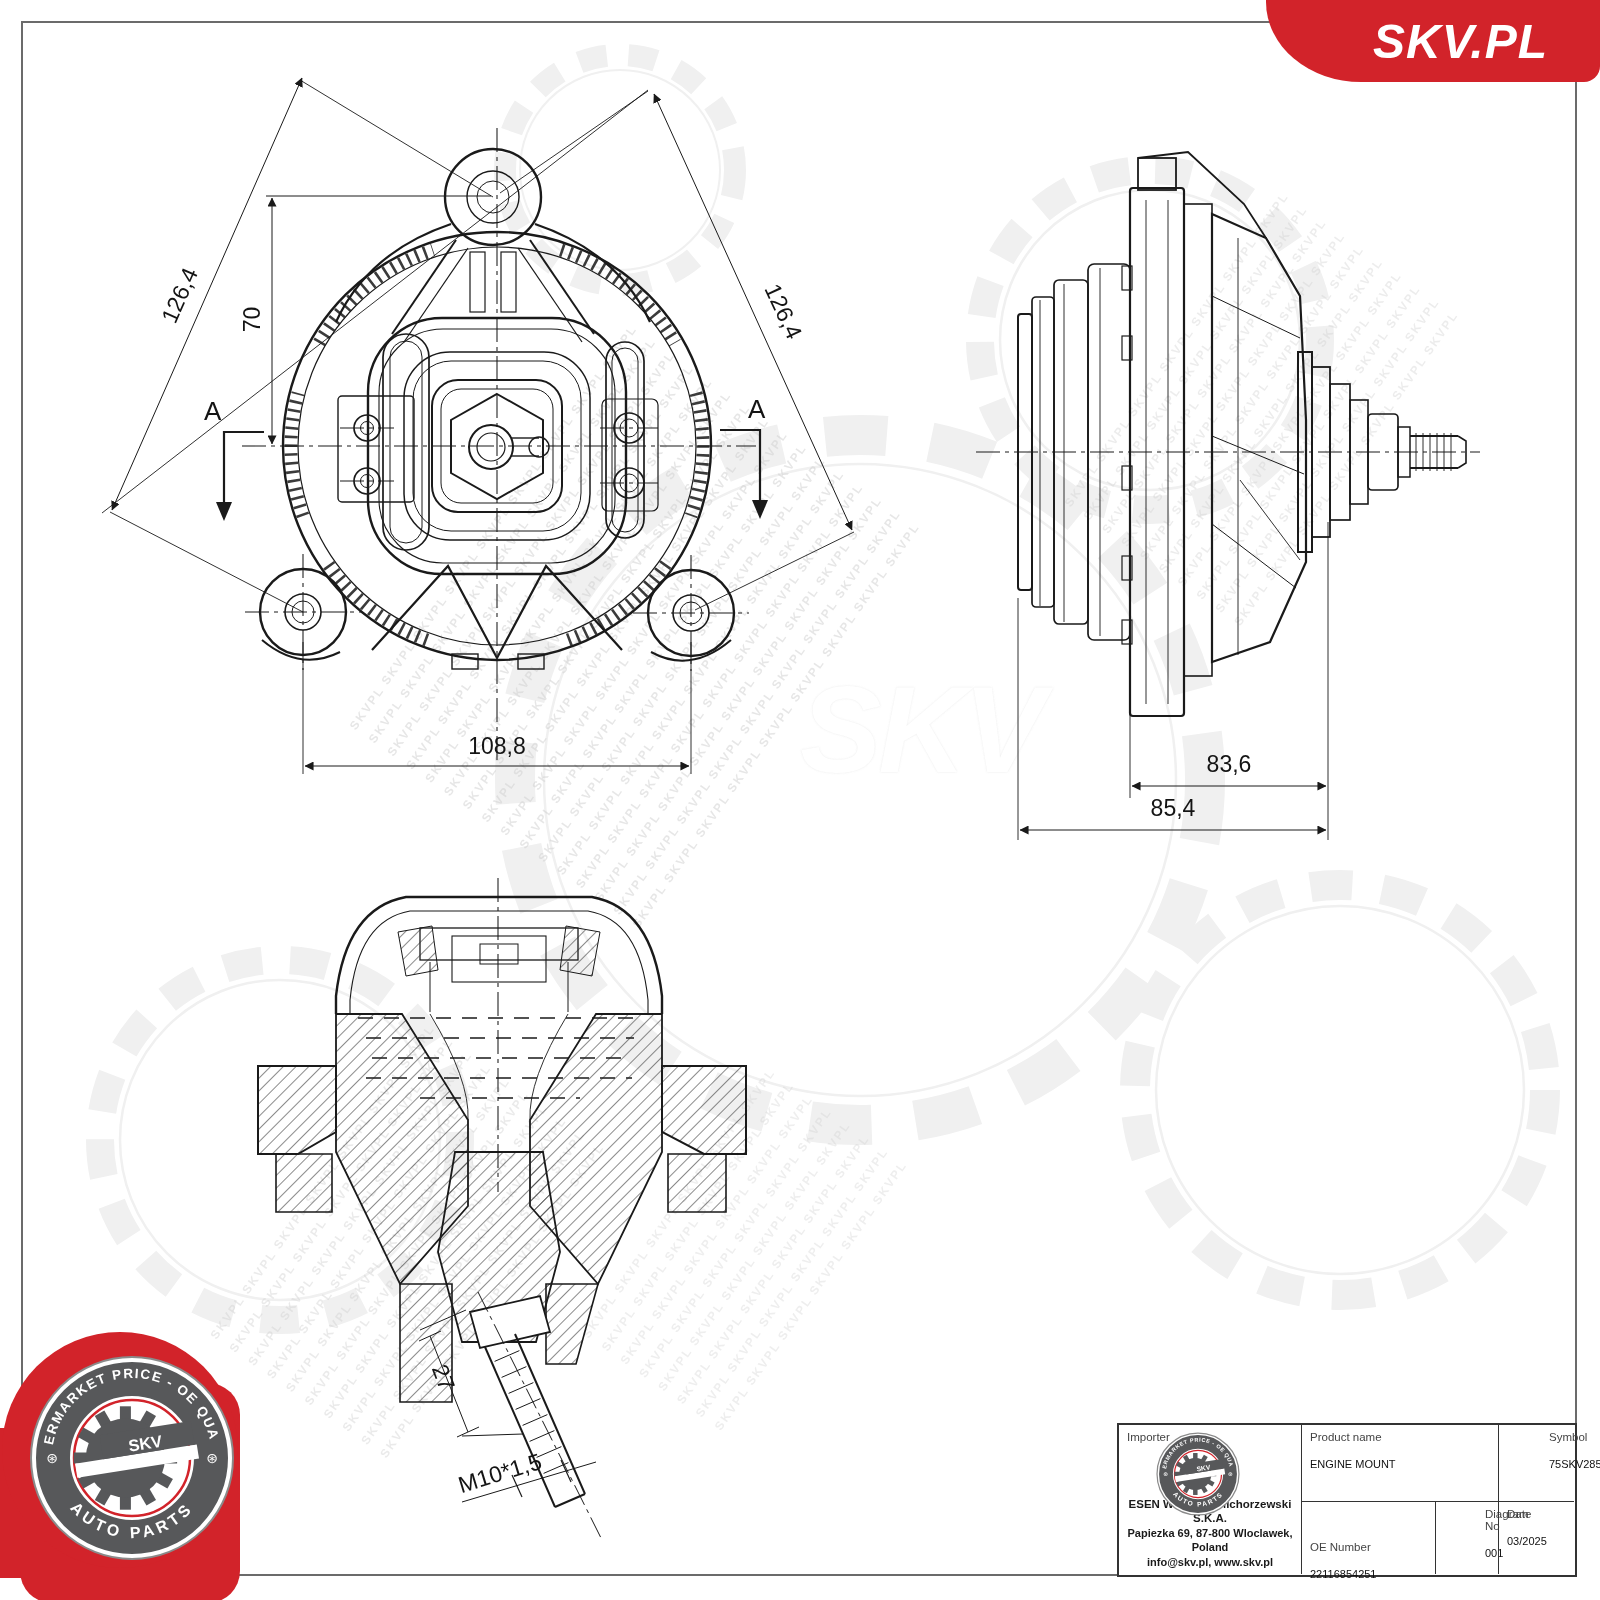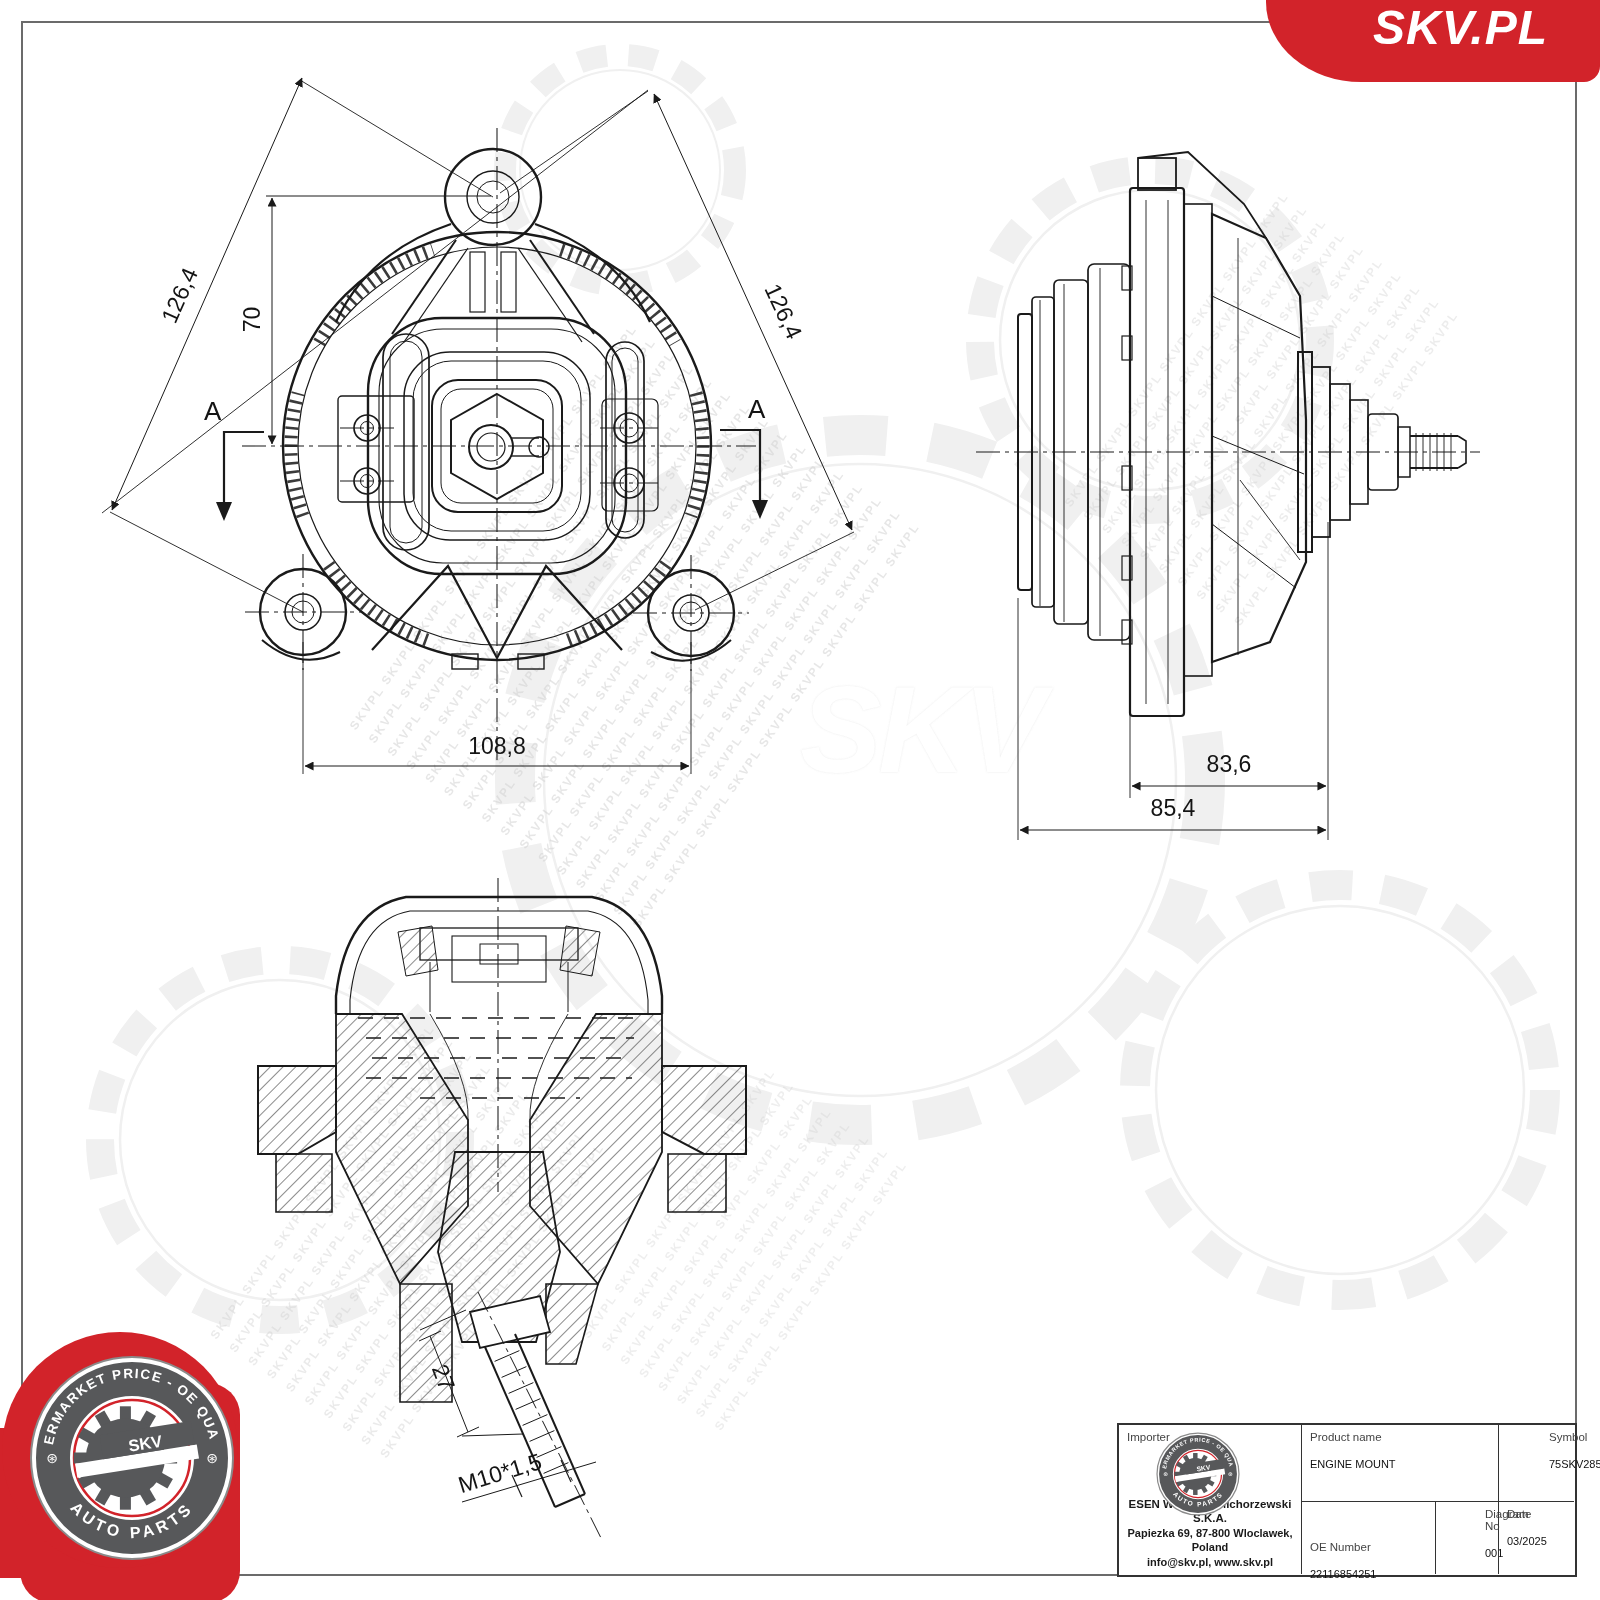--- a/index.html
+++ b/index.html
@@ -16,21 +16,21 @@
           font-size:122px;font-weight:900;font-style:italic;letter-spacing:-3px;
           text-shadow:0 0 2px rgba(210,210,210,.55);pointer-events:none;}
   
   .draw{position:absolute;left:0;top:0;z-index:5;}
   .dim{position:absolute;z-index:6;font-size:23px;color:#141414;white-space:nowrap;
        text-align:center;transform-origin:center;}
   .sec{font-size:26px;font-weight:400;}
   
   .logo{position:absolute;left:1266px;top:0;width:334px;height:82px;z-index:7;
         background:var(--red);border-bottom-left-radius:95px 80px;border-bottom-right-radius:16px;
-        display:flex;align-items:flex-start;justify-content:center;}
+        display:flex;align-items:center;justify-content:center;}
   .logo span{color:#fff;font-size:48px;font-weight:800;font-style:italic;
              letter-spacing:1px;padding-left:55px;}
   
   .stamp{position:absolute;left:0;top:1300px;z-index:7;}
   .tb-badge{position:absolute;left:1155px;top:1431px;z-index:9;}
   
   .tb{position:absolute;left:1117px;top:1423px;width:460px;height:154px;z-index:8;
       border:2.5px solid #333;box-sizing:border-box;background:#fff;}
   .tb .cell{position:absolute;box-sizing:border-box;}
   .tb .lab{font-size:11.5px;color:#444;margin:6px 0 0 8px;}

